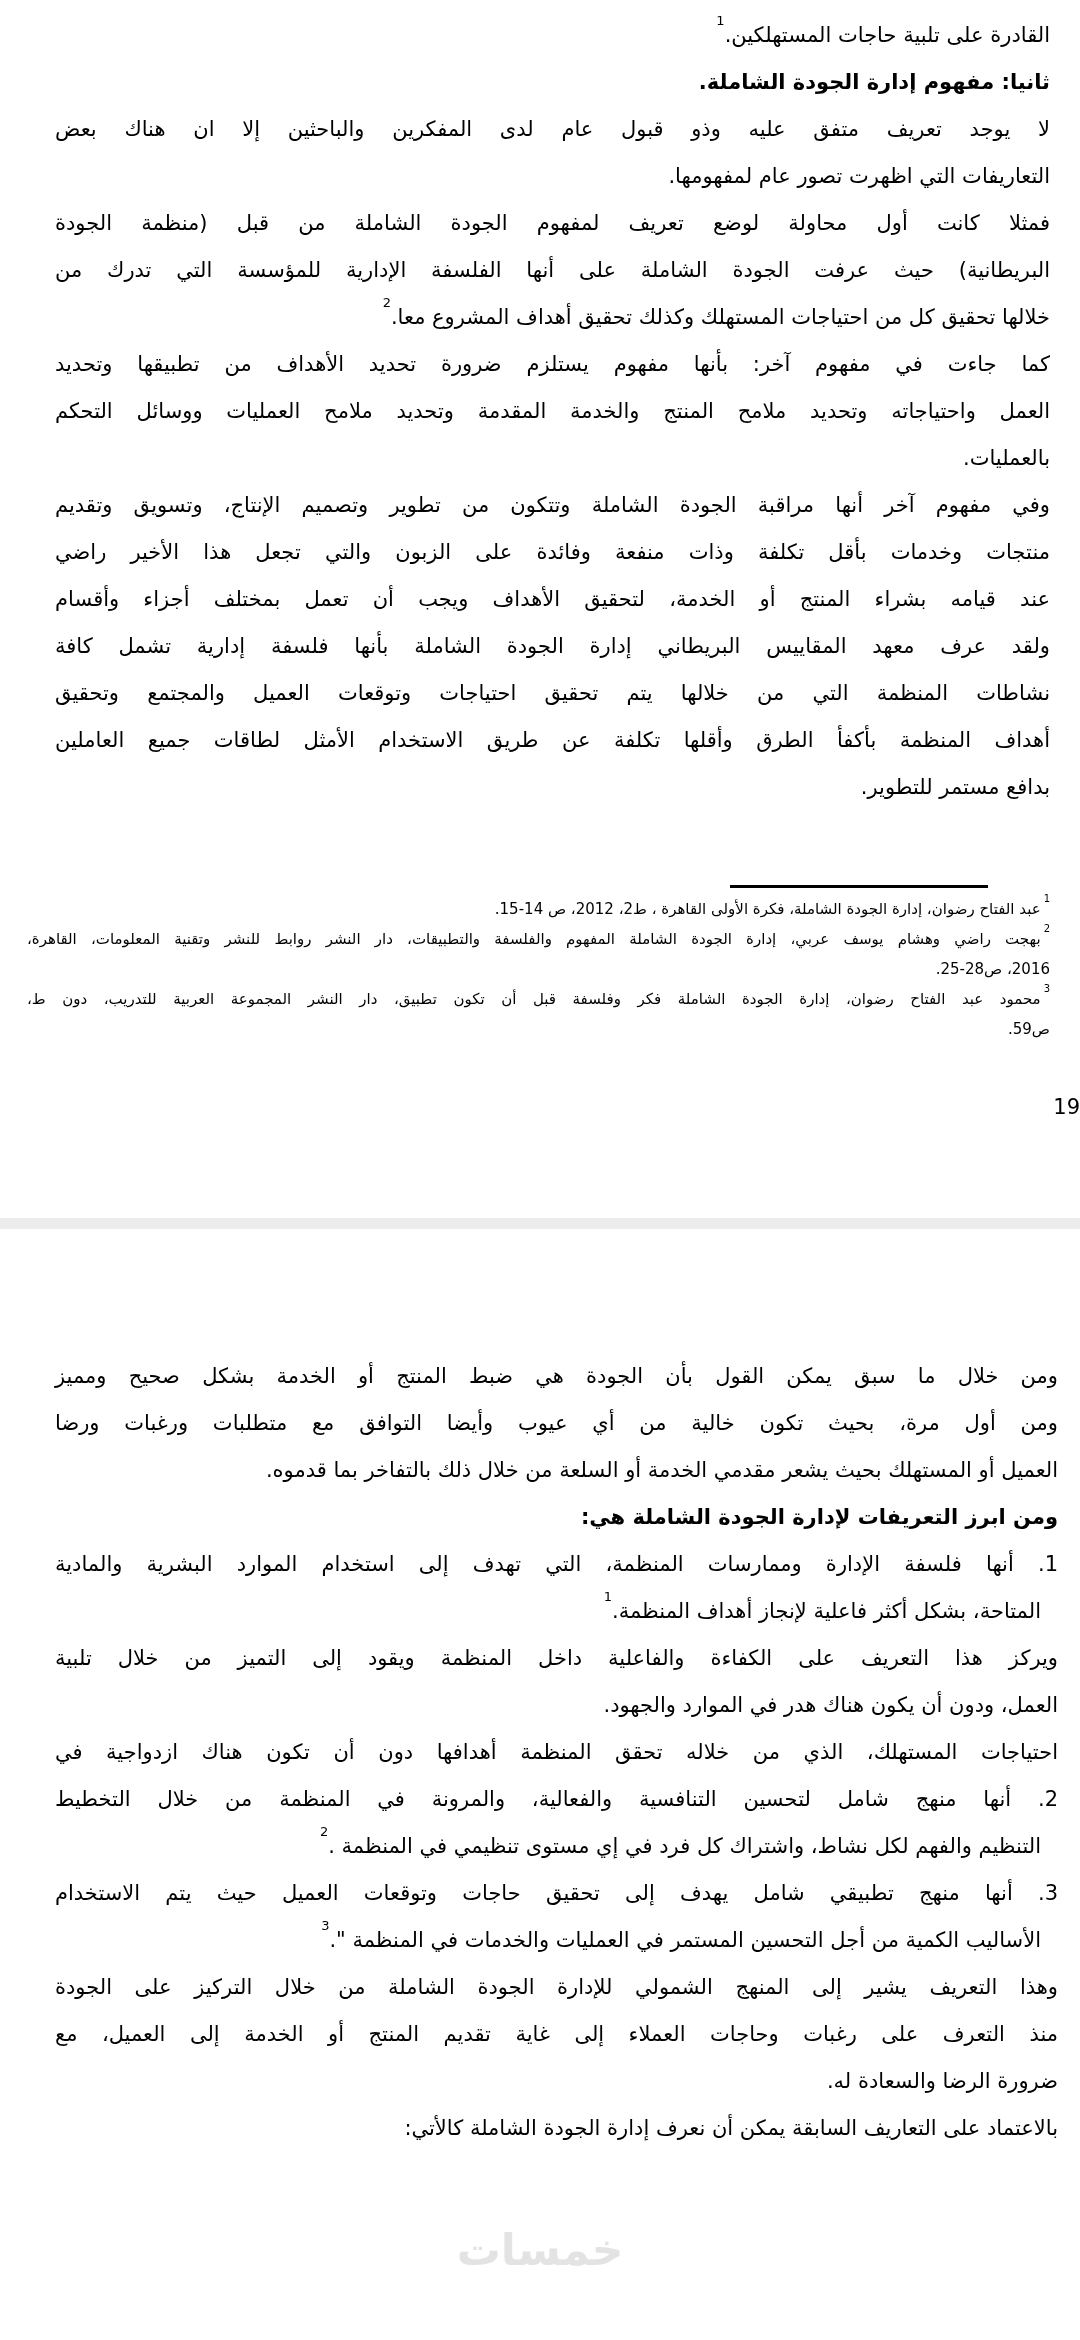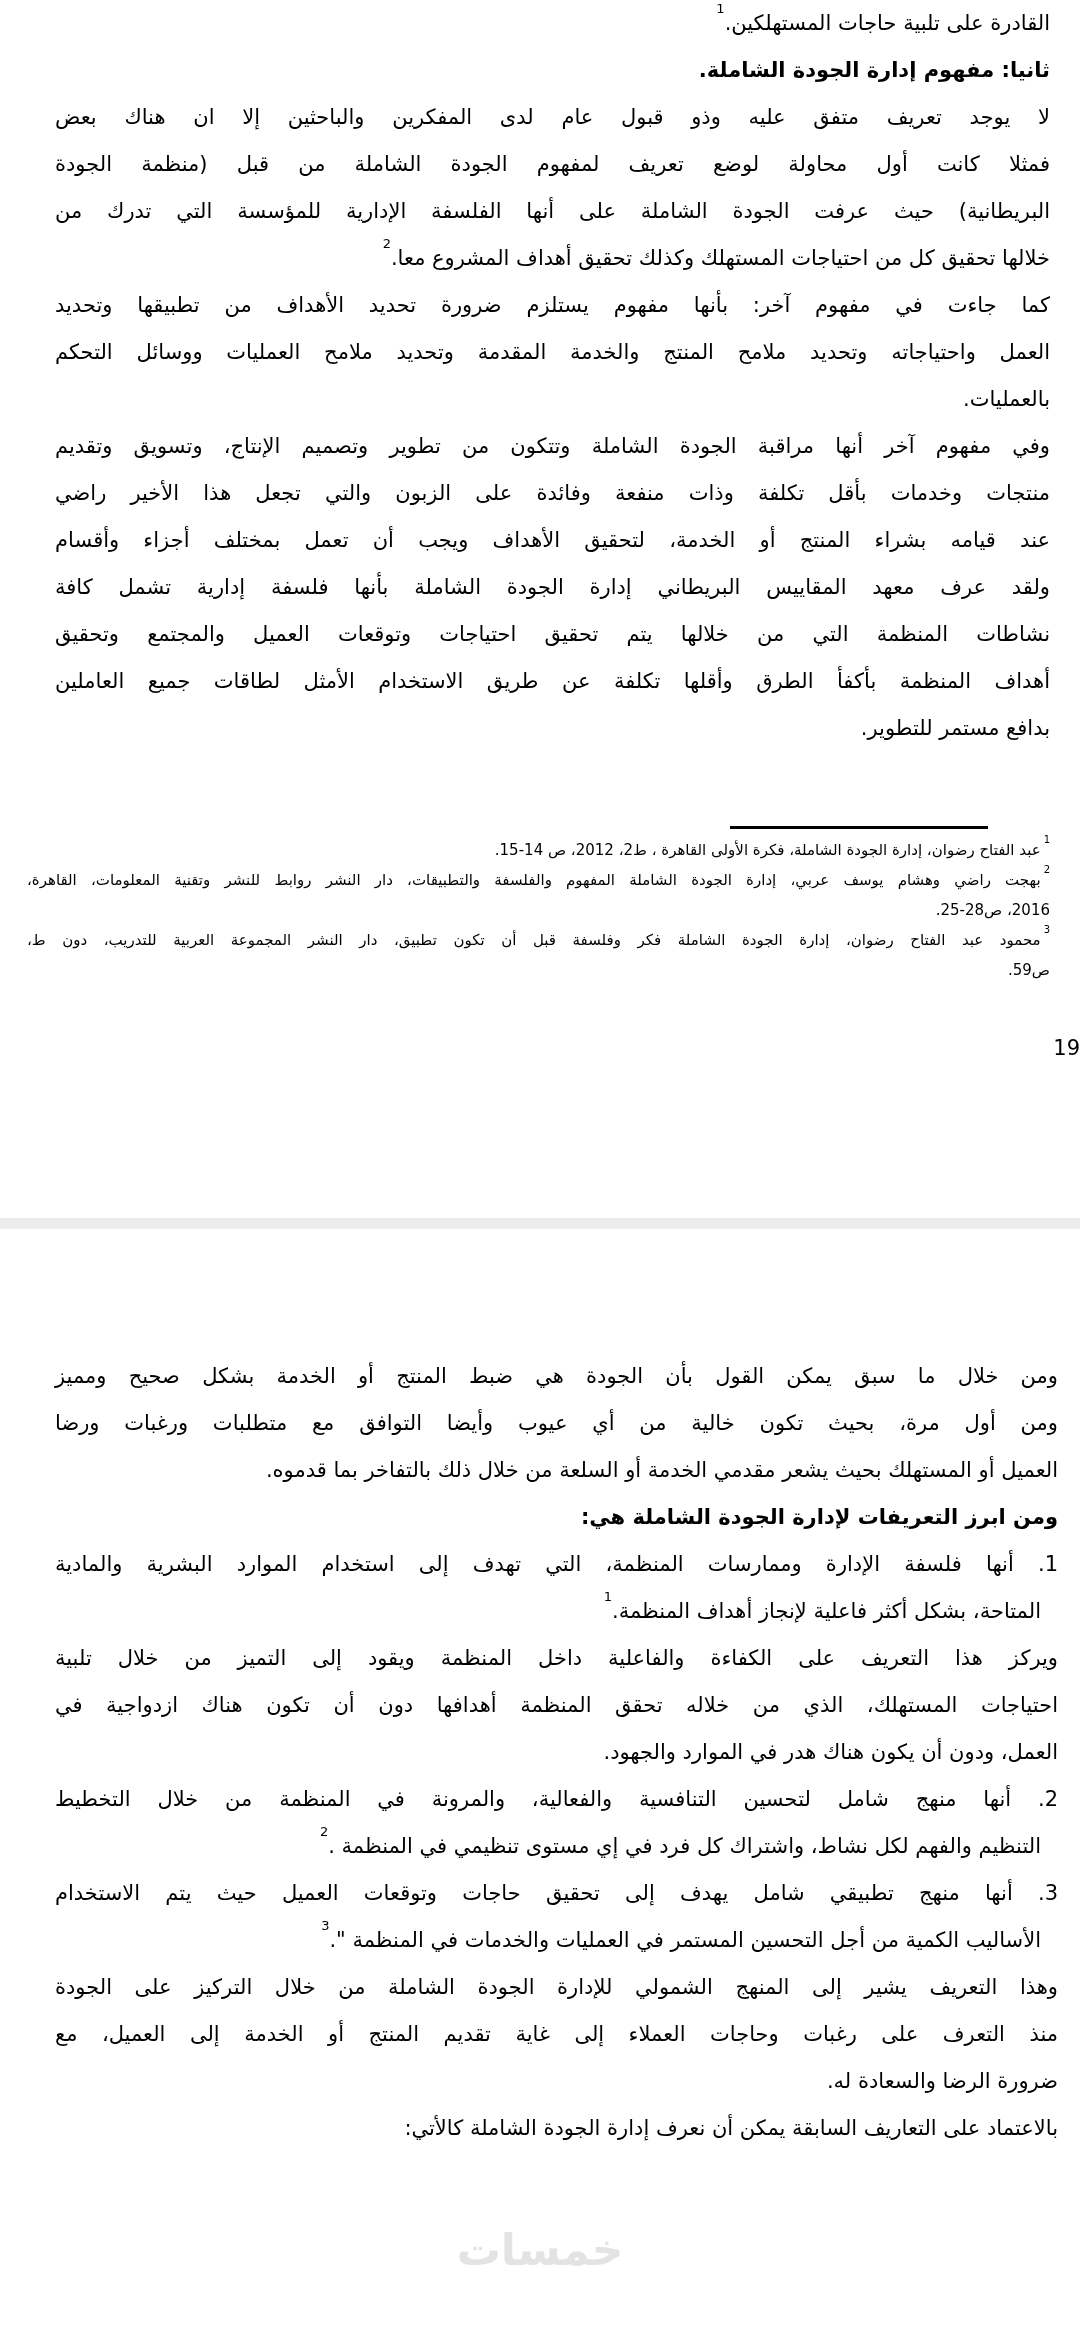--- a/index.html
+++ b/index.html
@@ -1,21 +1,21 @@
 <!DOCTYPE html>
 <html lang="ar"><head>
 <meta charset="utf-8">
 <style>
   html,body{margin:0;padding:0;background:#ffffff;}
   body{width:1080px;font-family:"DejaVu Sans",sans-serif;color:#000;}
   .page{width:1080px;background:#ffffff;position:relative;overflow:hidden;}
   #page1{height:1218px;}
   #page2{height:1263px;}
   .page-gap{width:1080px;height:11px;background:#ececec;}
-  .body-block{padding:0 30px 0 55px;}
+  .body-block{padding:12px 30px 0 55px;}
   #page2 .body-block{padding:124px 22px 0 55px;}
   .line{direction:rtl;height:47px;line-height:47px;font-size:21px;white-space:nowrap;overflow:visible;}
   .line.j{text-align:justify;text-align-last:justify;white-space:normal;}
   .line.r{text-align:right;}
   .line.h{text-align:right;font-weight:bold;}
   .line.ind{padding-right:17px;}
   .line sup{font-size:13px;position:relative;top:-9px;line-height:0;}
   .fn-separator{width:258px;border-top:3px solid #000;margin:74px 92px 6px auto;height:0;}
   .footnotes{padding:0 30px 0 27px;}
   .fn-line{direction:rtl;min-height:30px;line-height:30px;font-size:15px;}
@@ -26,20 +26,21 @@
   .watermark{margin-top:72px;text-align:center;direction:rtl;font-size:44px;font-weight:bold;color:#e3e3e3;letter-spacing:1px;}
 </style>
 </head>
 <body>
 
 <div class="page" id="page1">
   <div class="body-block" id="p1-body">
       <div class="line r"><span>القادرة على تلبية حاجات المستهلكين.</span><sup>1</sup></div>
       <div class="line h"><span>ثانيا: مفهوم إدارة الجودة الشاملة.</span></div>
       <div class="line j"><span>لا يوجد تعريف متفق عليه وذو قبول عام لدى المفكرين والباحثين إلا ان هناك بعض</span></div>
+      <div class="line r"><span>التعاريفات التي اظهرت تصور عام لمفهومها.</span></div>
       <div class="line j"><span>فمثلا كانت أول محاولة لوضع تعريف لمفهوم الجودة الشاملة من قبل (منظمة الجودة</span></div>
       <div class="line j"><span>البريطانية) حيث عرفت الجودة الشاملة على أنها الفلسفة الإدارية للمؤسسة التي تدرك من</span></div>
       <div class="line r"><span>خلالها تحقيق كل من احتياجات المستهلك وكذلك تحقيق أهداف المشروع معا.</span><sup>2</sup></div>
       <div class="line j"><span>كما جاءت في مفهوم آخر: بأنها مفهوم يستلزم ضرورة تحديد الأهداف من تطبيقها وتحديد</span></div>
       <div class="line j"><span>العمل واحتياجاته وتحديد ملامح المنتج والخدمة المقدمة وتحديد ملامح العمليات ووسائل التحكم</span></div>
       <div class="line r"><span>بالعمليات.</span></div>
       <div class="line j"><span>وفي مفهوم آخر أنها مراقبة الجودة الشاملة وتتكون من تطوير وتصميم الإنتاج، وتسويق وتقديم</span></div>
       <div class="line j"><span>منتجات وخدمات بأقل تكلفة وذات منفعة وفائدة على الزبون والتي تجعل هذا الأخير راضي</span></div>
       <div class="line j"><span>عند قيامه بشراء المنتج أو الخدمة، لتحقيق الأهداف ويجب أن تعمل بمختلف أجزاء وأقسام</span></div>
       <div class="line j"><span>ولقد عرف معهد المقاييس البريطاني إدارة الجودة الشاملة بأنها فلسفة إدارية تشمل كافة</span></div>
@@ -62,22 +63,22 @@
 
 <div class="page" id="page2">
   <div class="body-block" id="p2-body">
       <div class="line j"><span>ومن خلال ما سبق يمكن القول بأن الجودة هي ضبط المنتج أو الخدمة بشكل صحيح ومميز</span></div>
       <div class="line j"><span>ومن أول مرة، بحيث تكون خالية من أي عيوب وأيضا التوافق مع متطلبات ورغبات ورضا</span></div>
       <div class="line r"><span>العميل أو المستهلك بحيث يشعر مقدمي الخدمة أو السلعة من خلال ذلك بالتفاخر بما قدموه.</span></div>
       <div class="line h"><span>ومن ابرز التعريفات لإدارة الجودة الشاملة هي:</span></div>
       <div class="line j"><span>1. أنها فلسفة الإدارة وممارسات المنظمة، التي تهدف إلى استخدام الموارد البشرية والمادية</span></div>
       <div class="line r ind"><span>المتاحة، بشكل أكثر فاعلية لإنجاز أهداف المنظمة.</span><sup>1</sup></div>
       <div class="line j"><span>ويركز هذا التعريف على الكفاءة والفاعلية داخل المنظمة ويقود إلى التميز من خلال تلبية</span></div>
+      <div class="line r"><span>العمل، ودون أن يكون هناك هدر في الموارد والجهود.</span></div>
       <div class="line j"><span>احتياجات المستهلك، الذي من خلاله تحقق المنظمة أهدافها دون أن تكون هناك ازدواجية في</span></div>
-      <div class="line r"><span>العمل، ودون أن يكون هناك هدر في الموارد والجهود.</span></div>
       <div class="line j"><span>2. أنها منهج شامل لتحسين التنافسية والفعالية، والمرونة في المنظمة من خلال التخطيط</span></div>
       <div class="line r ind"><span>التنظيم والفهم لكل نشاط، واشتراك كل فرد في إي مستوى تنظيمي في المنظمة .</span><sup>2</sup></div>
       <div class="line j"><span>3. أنها منهج تطبيقي شامل يهدف إلى تحقيق حاجات وتوقعات العميل حيث يتم الاستخدام</span></div>
       <div class="line r ind"><span>الأساليب الكمية من أجل التحسين المستمر في العمليات والخدمات في المنظمة ".</span><sup>3</sup></div>
       <div class="line j"><span>وهذا التعريف يشير إلى المنهج الشمولي للإدارة الجودة الشاملة من خلال التركيز على الجودة</span></div>
       <div class="line j"><span>منذ التعرف على رغبات وحاجات العملاء إلى غاية تقديم المنتج أو الخدمة إلى العميل، مع</span></div>
       <div class="line r"><span>ضرورة الرضا والسعادة له.</span></div>
       <div class="line r"><span>بالاعتماد على التعاريف السابقة يمكن أن نعرف إدارة الجودة الشاملة كالأتي:</span></div>
     </div>
   <div class="watermark">خمسات</div>

